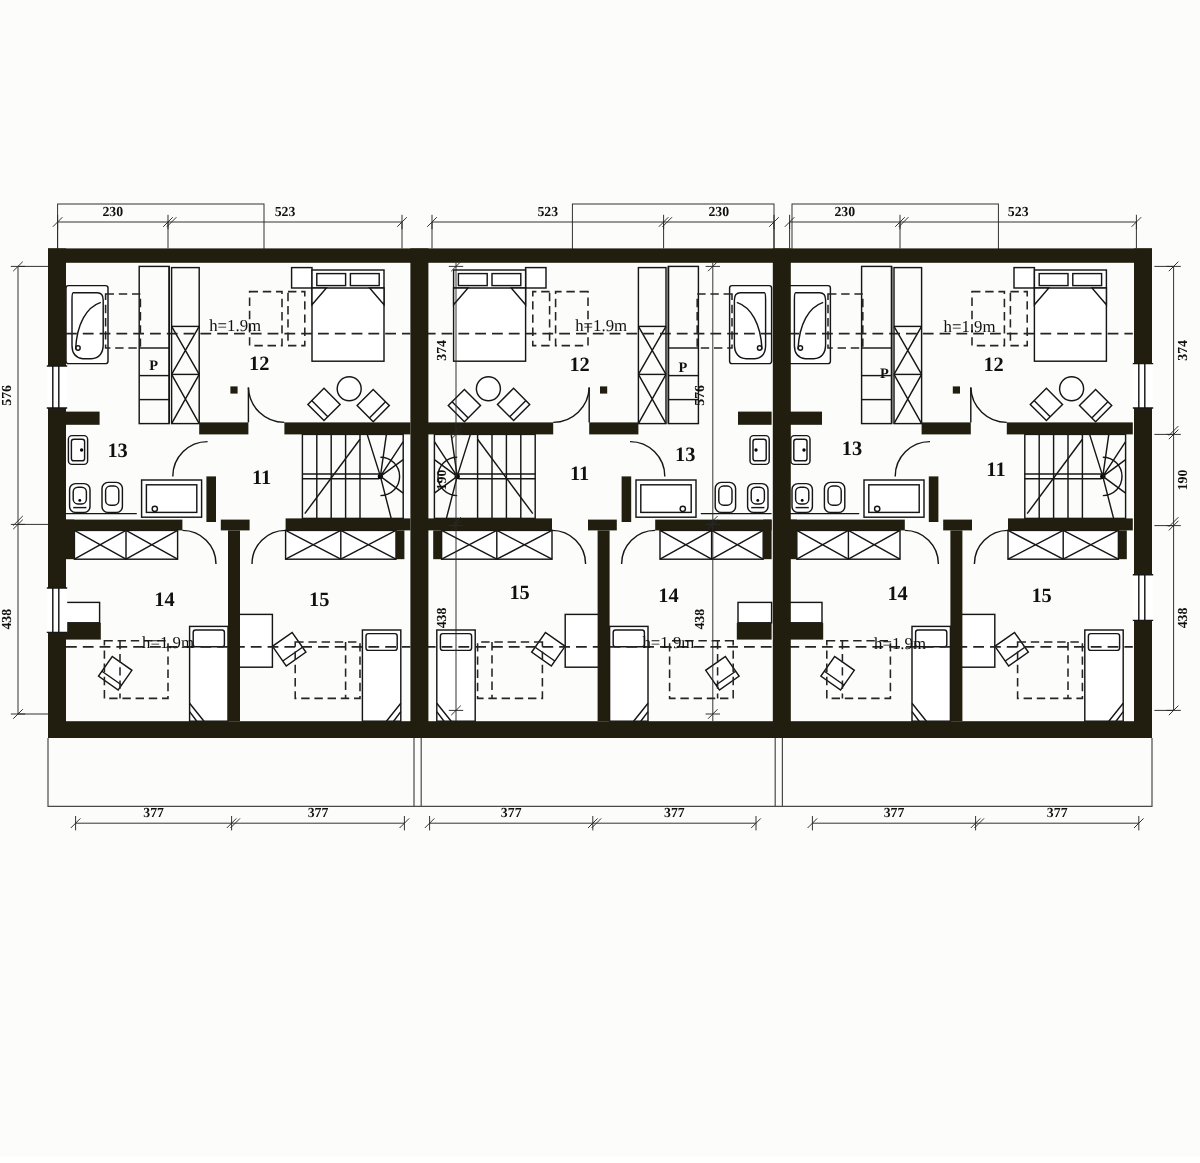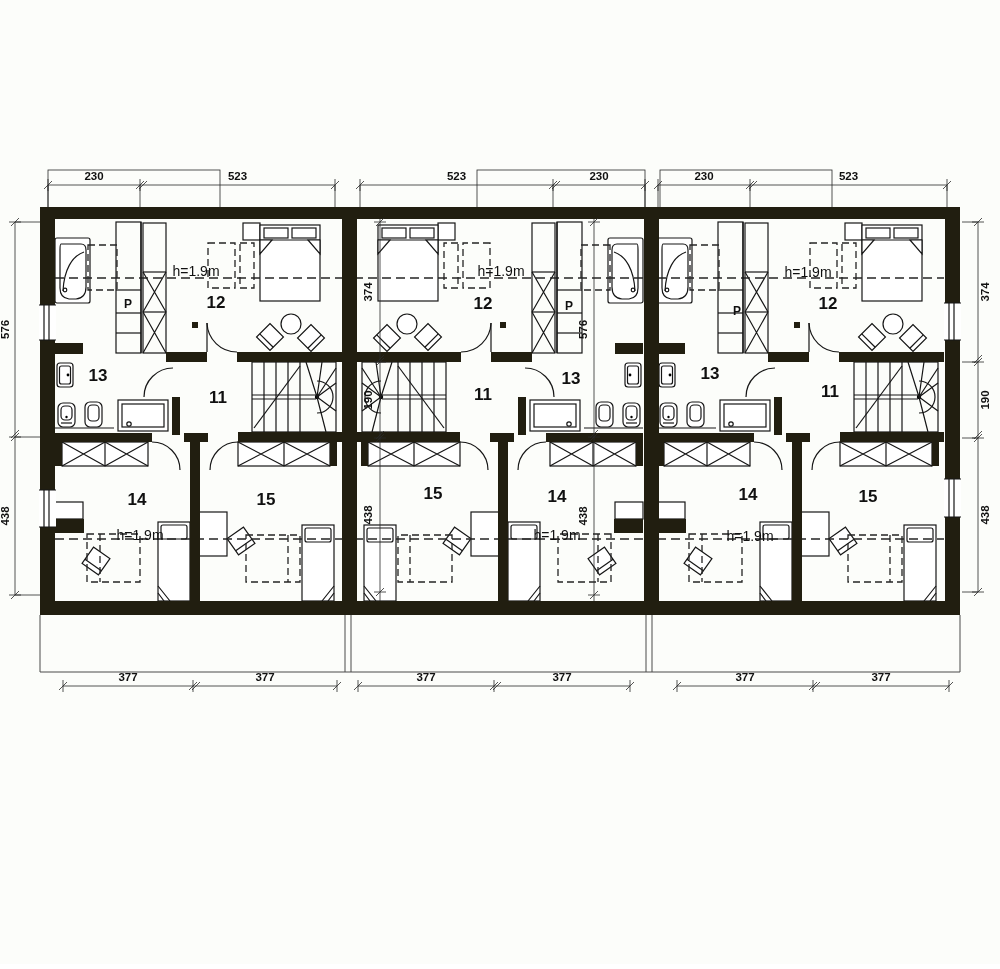--- a/index.html
+++ b/index.html
@@ -1,17 +1,17 @@
 <!DOCTYPE html>
 <html style="--wall: #211e10; --line: #161616; --bg: #fcfdfa;"><head>
 <meta charset="utf-8">
 <style>
   html,body{margin:0;padding:0;background:#fff;}
   .stage{position:relative;width:1000px;height:964px;background:var(--bg,#fcfdfa);overflow:hidden;
-         font-family:Liberation Sans, sans-serif;}
+         font-family:Liberation Serif, serif;}
   svg{display:block;}
   .bk{fill:var(--wall,#211e10);stroke:none;}
   .ln{fill:none;stroke:var(--line,#161616);stroke-width:1.3;}
   .fn{fill:#ffffff;stroke:var(--line,#161616);stroke-width:1.2;}
   .fo{fill:none;stroke:var(--line,#161616);stroke-width:1.2;}
   .cn{fill:none;stroke:#2a2a2a;stroke-width:0.8;}
   .dsh{fill:none;stroke:#242424;stroke-width:1.4;stroke-dasharray:9 5;}
   .dshr{fill:none;stroke:#242424;stroke-width:1.3;stroke-dasharray:7 4;}
   .strip{fill:none;stroke:#4a4a4a;stroke-width:1;}
   text{fill:#101010;}

